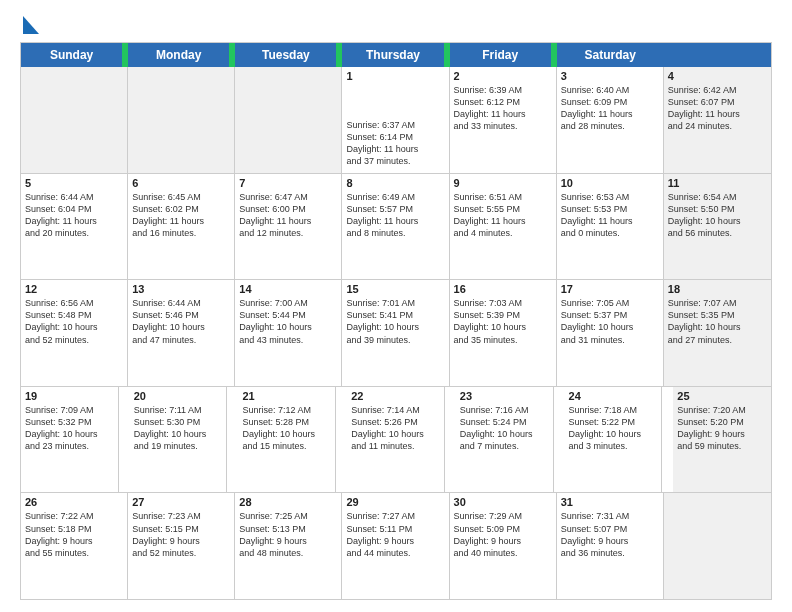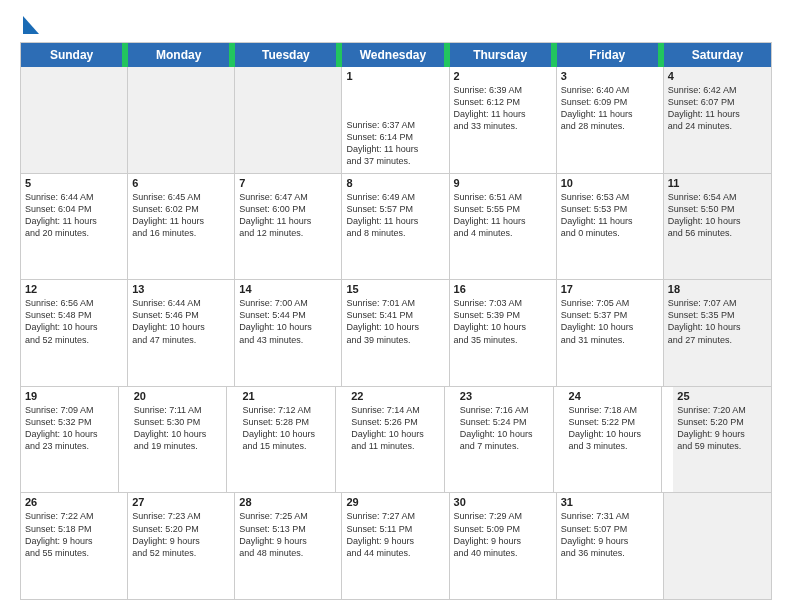--- a/index.html
+++ b/index.html
@@ -137,21 +137,20 @@
       <div class="month-title"></div>
       <div class="location"></div>
     </div>
   </div>
 
   <div class="calendar">
     <div class="cal-header">
     <div class="cal-header-cell">Sunday</div>
         <div class="cal-header-cell">Monday</div>
         <div class="cal-header-cell">Tuesday</div>
-        <div class="cal-header-cell">Wednesday</div>
         <div class="cal-header-cell">Thursday</div>
         <div class="cal-header-cell">Friday</div>
         <div class="cal-header-cell">Saturday</div>
       </div>
     <div class="cal-body">
     <div class="cal-row" style="flex: 1 1 0%;">
           <div class="cal-cell shaded empty"></div>
           <div class="cal-cell shaded empty"></div>
           <div class="cal-cell shaded empty"></div>
           <div class="cal-cell">
@@ -340,21 +339,21 @@
           <div class="cal-cell">
             <div class="day-num">26</div>
             <div class="cell-text" style="white-space: pre-line;">Sunrise: 7:22 AM
 Sunset: 5:18 PM
 Daylight: 9 hours
 and 55 minutes.</div>
           </div>
           <div class="cal-cell">
             <div class="day-num">27</div>
             <div class="cell-text" style="white-space: pre-line;">Sunrise: 7:23 AM
-Sunset: 5:20 PM
+Sunset: 5:15 PM
 Daylight: 9 hours
 and 52 minutes.</div>
           </div>
           <div class="cal-cell">
             <div class="day-num">28</div>
             <div class="cell-text" style="white-space: pre-line;">Sunrise: 7:25 AM
 Sunset: 5:13 PM
 Daylight: 9 hours
 and 48 minutes.</div>
           </div>

